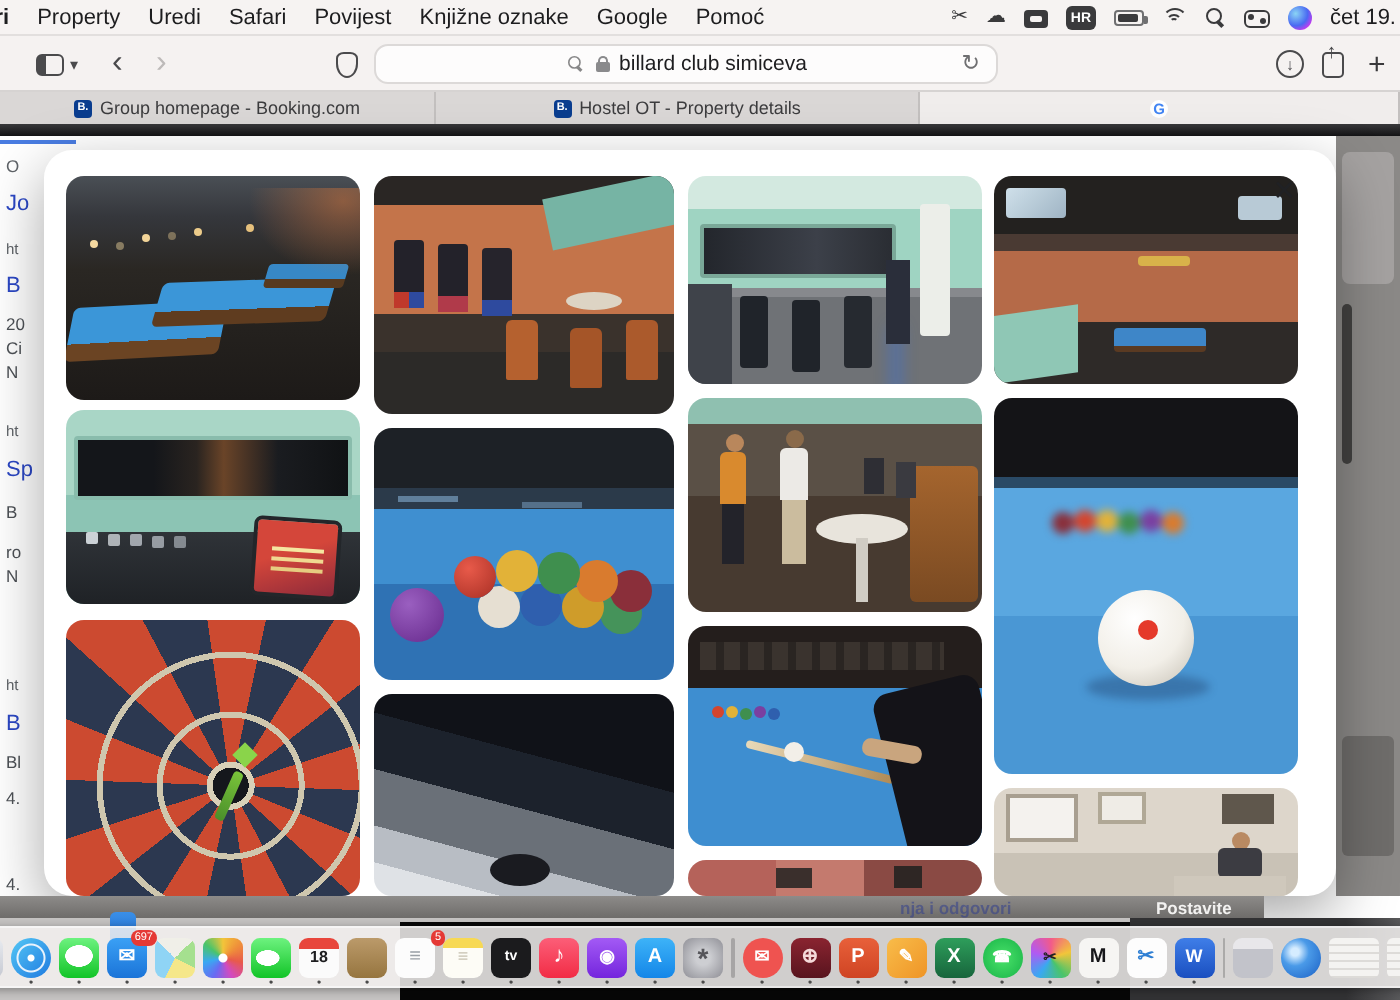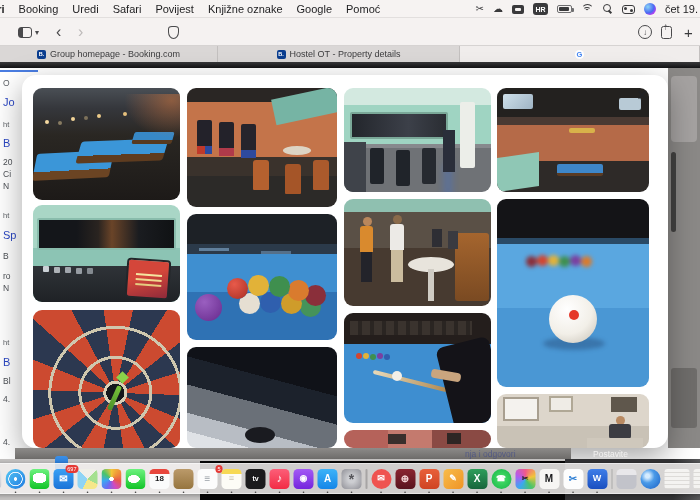--- a/index.html
+++ b/index.html
@@ -162,21 +162,21 @@
 
   .t13{left:475px;top:319px;width:152px;height:54px;background:linear-gradient(180deg,#ddd6cb 0 60%,#c9c2b6 60% 100%);}
   .t13 .a{left:6px;top:3px;width:36px;height:24px;background:#f4f2ee;border:2px solid #a89f90;}
   .t13 .b{left:52px;top:2px;width:24px;height:16px;background:#efece6;border:2px solid #b0a896;}
   .t13 .c{right:12px;top:3px;width:26px;height:15px;background:#5f574c;}
   .t13 .d{right:24px;top:22px;width:9px;height:9px;border-radius:50%;background:#b98a62;}
   .t13 .e{right:18px;top:30px;width:22px;height:15px;background:#3c3c42;border-radius:3px;}
   .t13 .f{right:6px;bottom:0;width:56px;height:10px;background:#cfc8bc;}
 
   
-  .footer{position:absolute;left:15px;top:448px;width:556px;height:11px;background:linear-gradient(180deg,#8d8b89,#6e6c6a);}
+  .footer{position:absolute;left:0;top:448px;width:632px;height:11px;background:linear-gradient(180deg,#8d8b89,#6e6c6a);font-weight:bold;}
   .footer .faint{position:absolute;left:450px;top:1px;font-size:8.5px;color:#2b3a8f;opacity:.5;}
   .footer .ask{position:absolute;left:578px;top:1px;font-size:8.5px;color:#f2f1f0;}
 
   
   .desktop{position:absolute;left:0;top:459px;width:700px;height:41px;background:#c5c3c2;}
   .desk-black{left:200px;top:2px;width:365px;height:39px;background:#070707;}
   .desk-dark{left:565px;top:0;width:135px;height:41px;background:linear-gradient(90deg,#323234 80%,#59595b);}
   .desk-blue{left:55px;top:-3px;width:13px;height:16px;background:linear-gradient(180deg,#3a8fe8,#1f6fd0);border-radius:3px 3px 2px 2px;}
   .dock{position:absolute;left:50%;transform:translateX(-50%);top:463px;height:31px;background:rgba(243,241,240,.85);
     border:0.5px solid rgba(255,255,255,.5);border-radius:9px;display:flex;align-items:center;gap:4px;padding:0 5px;
@@ -191,21 +191,21 @@
 </style>
 </head>
 <body>
 
 <div class="screen">
 
   <div class="menubar">
     <span class="app">Safari</span>
     <div class="menu-items">
 
-    <span>Booking</span>
+    <span>Property</span>
         <span>Uredi</span>
         <span>Safari</span>
         <span>Povijest</span>
         <span>Knjižne oznake</span>
         <span>Google</span>
         <span>Pomoć</span>
       </div>
     <div class="mb-right">
       <span class="mi">✂</span>
       <span class="mi">☁</span>
@@ -227,20 +227,26 @@
   <div class="toolbar">
     <div class="tb" style="left:18px;">
         <span class="sb"></span>
         <span class="chev">▾</span>
       </div>
     <div class="tb nav" style="left:56px;">‹</div>
     <div class="tb nav fwd" style="left:78px;">›</div>
     <div class="tb" style="left:168px;">
         <span class="shield"></span>
       </div>
+    <div class="addr">
+      <span class="mag"></span>
+      <span class="lock"></span>
+      <span>billard club simiceva</span>
+      <span class="reload">↻</span>
+    </div>
     <div class="tb" style="left:638px;">
         <span class="dlc">↓</span>
       </div>
     <div class="tb" style="left:661px;">
         <span class="share"></span>
       </div>
     <div class="tb plus" style="left:684px;">+</div>
   </div>
 
   <div class="tabbar">

